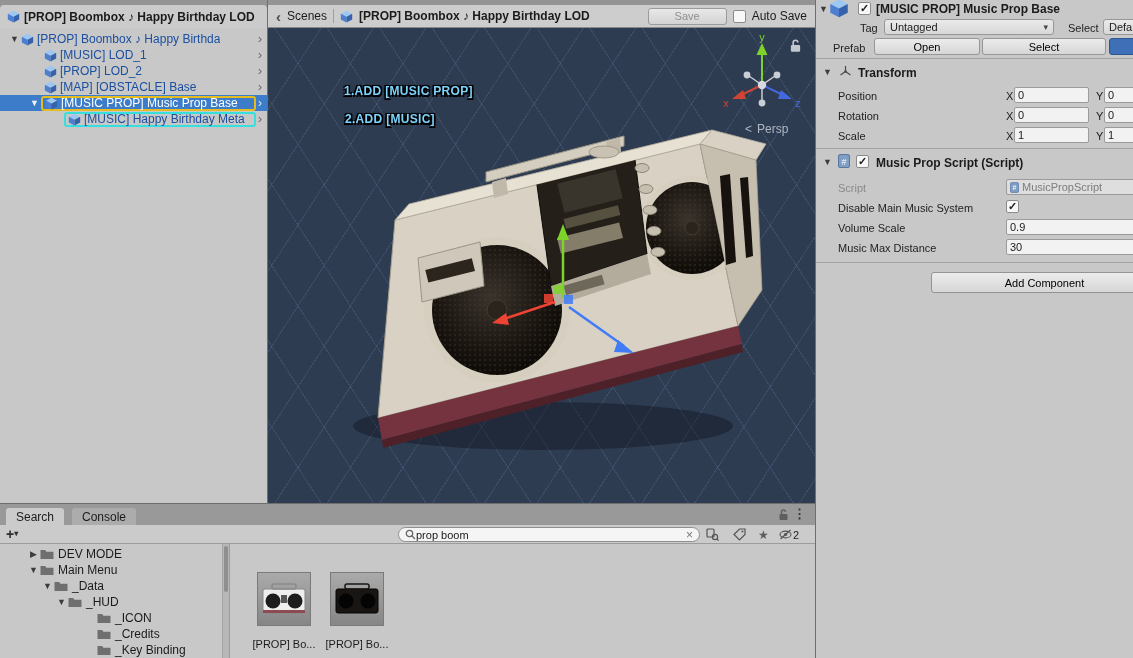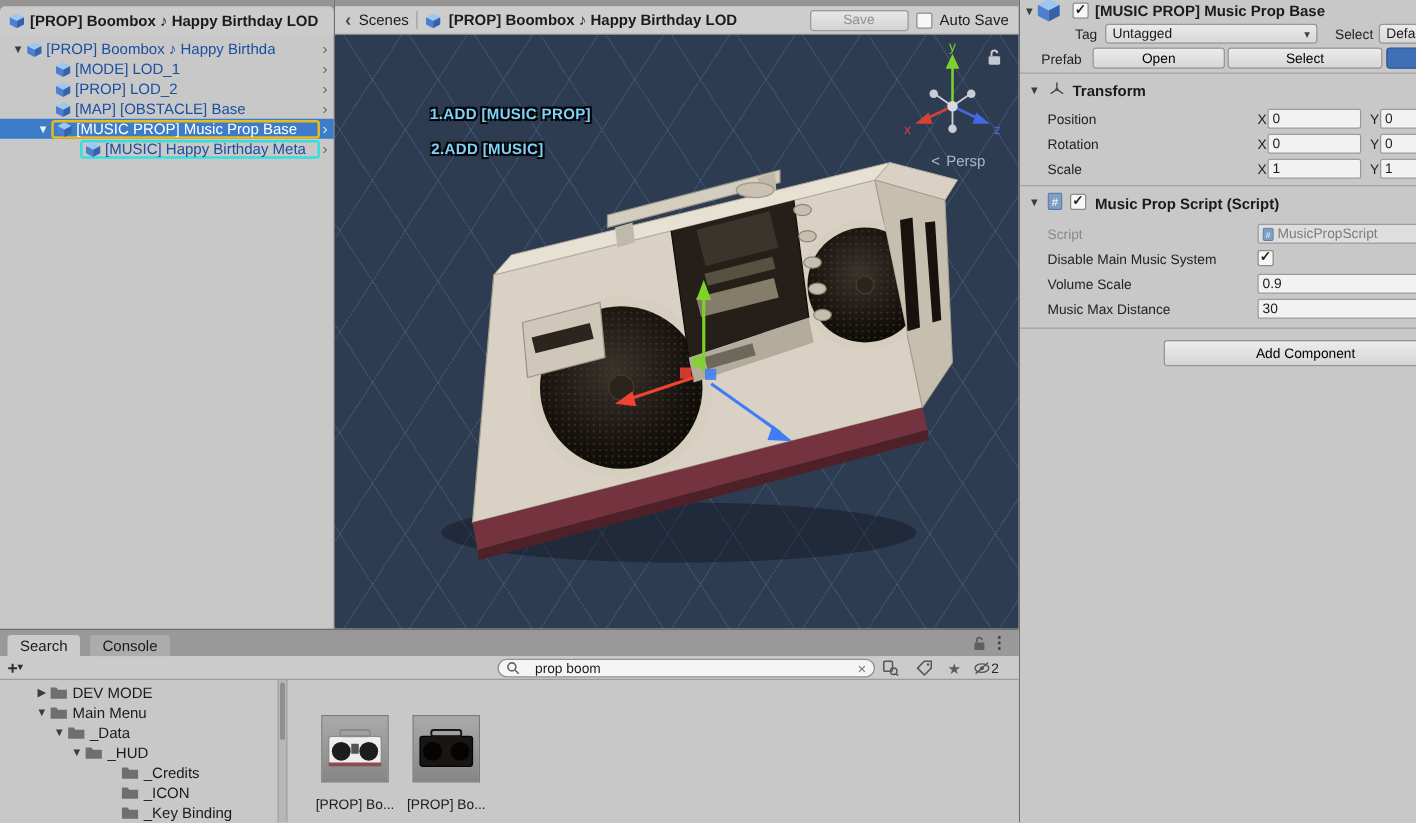--- a/index.html
+++ b/index.html
@@ -66,21 +66,21 @@
   .fold-abs{position:absolute;font-size:9px;color:#3c3c3c;line-height:1}
   
   .project{left:0;top:503px;width:815px;height:155px;background:#c8c8c8;border-top:1px solid #6e6e6e}
   .ptabbar{position:absolute;left:0;top:0;width:100%;height:21px;background:#999}
   .ptab{position:absolute;top:4px;height:17px;background:#cbcbcb;border-radius:3px 3px 0 0;display:flex;align-items:center;padding:0 10px;font-size:12px}
   .ptab.inactive{background:#acacac}
   .ptab-ico{position:absolute;top:4px}
   .ptoolbar{position:absolute;left:0;top:21px;width:100%;height:19px;background:#cbcbcb;border-bottom:1px solid #9c9c9c}
   .plus{position:absolute;left:6px;top:1px;font-size:14px;font-weight:bold;color:#2e2e2e}
   .plus .caret{font-style:normal;font-size:8px;vertical-align:3px}
-  .searchbox{position:absolute;left:398px;top:2px;width:302px;height:15px;background:#f5f5f5;border:1px solid #8f8f8f;border-radius:8px;display:flex;align-items:center;gap:12px;padding:0 6px}
+  .searchbox{position:absolute;left:398px;top:2px;width:302px;height:15px;background:#f5f5f5;border:1px solid #8f8f8f;border-radius:8px;display:flex;align-items:center;gap:0;padding:0 6px}
   .searchbox input{flex:1;border:none;background:transparent;outline:none;font-size:11px;font-family:inherit;color:#1b1b1b;min-width:0}
   .clear{color:#777;font-size:12px;line-height:1}
   .tool-ico{position:absolute;top:2px;height:15px;display:flex;align-items:center;gap:1px;color:#555}
   .tool-ico .star{font-size:12px;color:#5e5e5e;line-height:1}
   .tool-ico .cnt{font-size:11px;color:#222}
   .pcontent{position:absolute;left:0;top:40px;width:100%;bottom:0}
   .ftree{position:absolute;left:0;top:0;width:222px;bottom:0;overflow:hidden;padding-top:2px}
   .f-row{display:flex;align-items:center;height:16px;white-space:nowrap}
   .f-row svg{flex:0 0 auto;margin-right:4px}
   .vscroll{position:absolute;left:222px;top:0;width:7px;bottom:0;background:#b7b7b7;border-left:1px solid #a6a6a6}
@@ -118,21 +118,21 @@
         </svg>
       <span class="h-label">[PROP] Boombox ♪ Happy Birthda</span>
       <span class="chev">›</span>
     </div>
     <div class="h-row" style="padding-left:44px">
       <svg class="cubeicon" width="13" height="13" viewBox="0 0 16 16">
           <polygon points="8,1 15,4.7 8,8.4 1,4.7" fill="#9cc7f0"></polygon>
           <polygon points="1,4.7 8,8.4 8,15.4 1,11.7" fill="#4d7fd0"></polygon>
           <polygon points="15,4.7 8,8.4 8,15.4 15,11.7" fill="#3562ab"></polygon>
         </svg>
-      <span class="h-label">[MODE] LOD_1</span>
+      <span class="h-label">[MUSIC] LOD_1</span>
       <span class="chev">›</span>
     </div>
     <div class="h-row" style="padding-left:44px">
       <svg class="cubeicon" width="13" height="13" viewBox="0 0 16 16">
           <polygon points="8,1 15,4.7 8,8.4 1,4.7" fill="#9cc7f0"></polygon>
           <polygon points="1,4.7 8,8.4 8,15.4 1,11.7" fill="#4d7fd0"></polygon>
           <polygon points="15,4.7 8,8.4 8,15.4 15,11.7" fill="#3562ab"></polygon>
         </svg>
       <span class="h-label">[PROP] LOD_2</span>
       <span class="chev">›</span>
@@ -477,28 +477,28 @@
         <svg width="14" height="12" viewBox="0 0 14 12">
             <path d="M0.5 2 h4.6 l1.3 1.7 h7.1 v7.3 h-13 z" fill="#6f6f6f"></path>
           </svg>
         <span>_HUD</span>
       </div>
       <div class="f-row" style="padding-left:84px">
         <span class="fold"></span>
         <svg width="14" height="12" viewBox="0 0 14 12">
             <path d="M0.5 2 h4.6 l1.3 1.7 h7.1 v7.3 h-13 z" fill="#6f6f6f"></path>
           </svg>
-        <span>_Credits</span>
+        <span>_ICON</span>
       </div>
       <div class="f-row" style="padding-left:84px">
         <span class="fold"></span>
         <svg width="14" height="12" viewBox="0 0 14 12">
             <path d="M0.5 2 h4.6 l1.3 1.7 h7.1 v7.3 h-13 z" fill="#6f6f6f"></path>
           </svg>
-        <span>_ICON</span>
+        <span>_Credits</span>
       </div>
       <div class="f-row" style="padding-left:84px">
         <span class="fold"></span>
         <svg width="14" height="12" viewBox="0 0 14 12">
             <path d="M0.5 2 h4.6 l1.3 1.7 h7.1 v7.3 h-13 z" fill="#6f6f6f"></path>
           </svg>
         <span>_Key Binding</span>
       </div>
     </div>
     <div class="vscroll">

